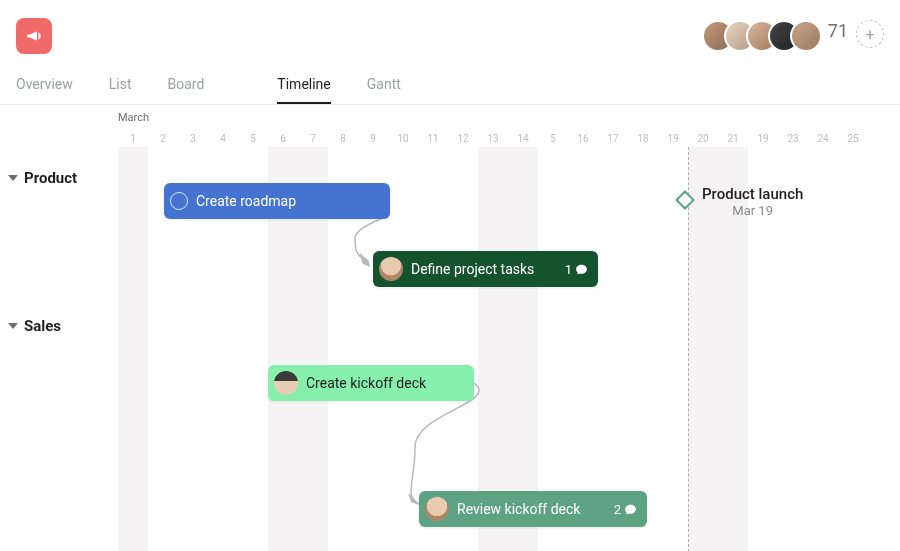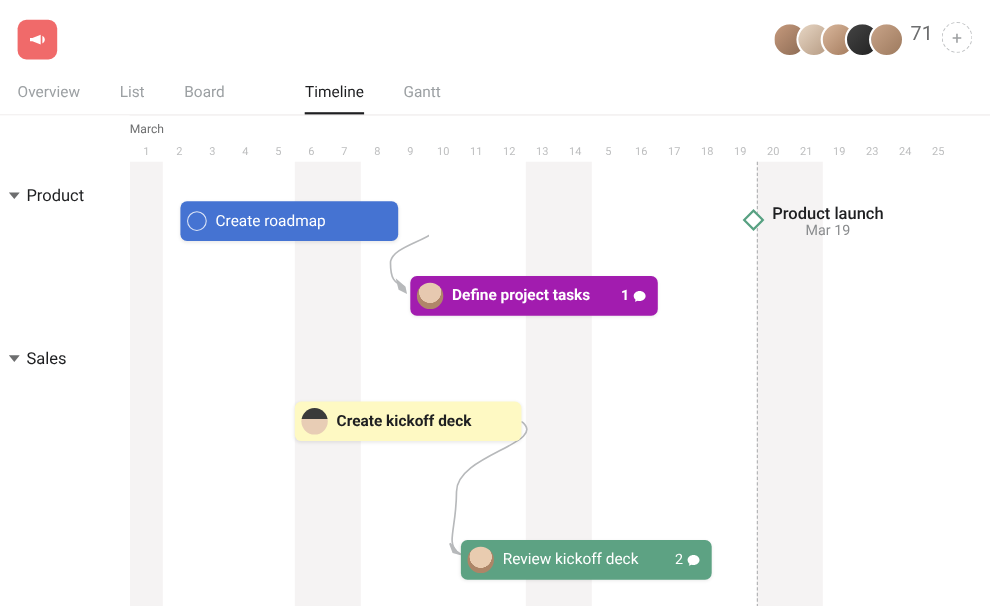--- a/index.html
+++ b/index.html
@@ -35,37 +35,37 @@
   .month-label { position:absolute; left:118px; top:6px; font-size:11px; color:#6d6e6f; z-index:6; }
 
   
   .axis { position:absolute; left:118px; right:0; top:28px; height:14px; display:flex; z-index:4; }
   .axis .tick { width:30px; text-align:center; font-size:10px; color:#bdbebf; }
 
   .grid { position:absolute; left:118px; right:0; top:42px; bottom:0; z-index:1; }
   .weekend { position:absolute; top:0; bottom:0; background:#f5f3f3; }
   .today-line { position:absolute; top:0; bottom:0; border-left:1px dashed #aeb0b2; z-index:2; }
 
-  .section-row { display:flex; align-items:center; gap:6px; padding: 14px 8px; font-size:15px; font-weight:400; color:#1e1f21; cursor:pointer; }
+  .section-row { display:flex; align-items:center; gap:6px; padding: 14px 8px; font-size:15px; font-weight:700; color:#1e1f21; cursor:pointer; }
   .section-row svg { width:10px; height:10px; fill:#6d6e6f; }
   .section-product { margin-top: 50px; }
   .section-marketing { margin-top: 122px; }
   .section-sales { margin-top: 102px; }
 
   
   .task { position:absolute; height:36px; border-radius:6px; display:flex; align-items:center; padding:0 10px 0 6px; color:#fff; font-size:14px; z-index:10; cursor:pointer; box-shadow: 0 1px 3px rgba(0,0,0,.08); }
   .task .task-avatar { width:24px; height:24px; border-radius:50%; margin-right:8px; flex:0 0 24px; position:relative; }
   .task .completion { width:18px; height:18px; border:1.5px solid rgba(255,255,255,.8); border-radius:50%; margin-right:8px; flex:0 0 18px; }
   .task .label { white-space:nowrap; }
   .task .comments { margin-left:auto; display:flex; align-items:center; gap:3px; font-size:13px; }
   .task .comments svg { width:13px; height:13px; fill: currentColor; }
 
   .task.blue   { background:#4573d2; }
-  .task.purple { background:#a21caf;font-weight:bold; }
-  .task.red    { background:#fef9c3; color:#1e1f21;font-weight:bold; }
+  .task.purple { background:#14532d; }
+  .task.red    { background:#86efac; color:#1e1f21; }
   .task.red .label, .task.red .comments { color:#1e1f21; }
   .task.green  { background:#5da283; }
 
   
   .milestone-mark { position:absolute; width:14px; height:14px; border:2px solid #58a182; background:#fff; transform: rotate(45deg); z-index:10; }
   .milestone-label { position:absolute; z-index:10;text-align:center; }
   .milestone-label .t { font-size:15px; color:#1e1f21; font-weight:500; }
   .milestone-label .d { font-size:13px; color:#8a8c8e; }
 
   
@@ -156,21 +156,21 @@
       <span>Product</span>
     </div>
     <div class="section-row section-sales">
       <svg viewBox="0 0 10 10">
           <path d="M0 2l5 6 5-6z"></path>
         </svg>
       <span>Sales</span>
     </div>
   </div>
 
-  <div class="task blue" style="left:164px; top:78px; width:198px;">
+  <div class="task blue" style="left:164px; top:78px; width:226px;">
     <span class="completion"></span>
     <span class="label">Create roadmap</span>
   </div>
 
   <div class="task purple" style="left:373px; top:146px; width:225px;">
     <span class="task-avatar">
         <span class="face f1"></span>
       </span>
     <span class="label">Define project tasks</span>
     <span class="comments">

